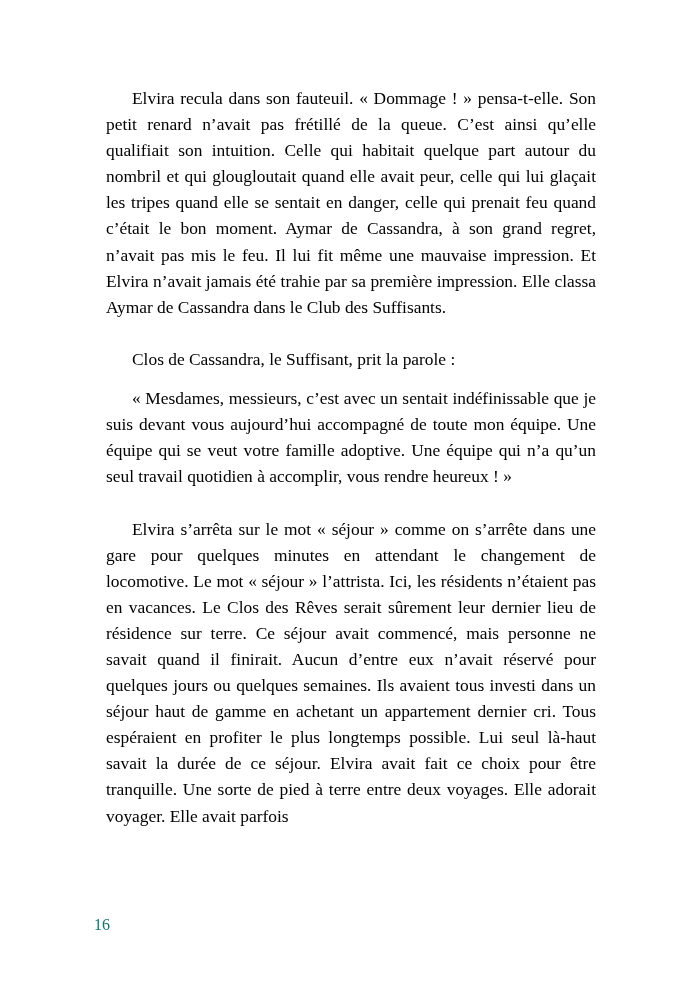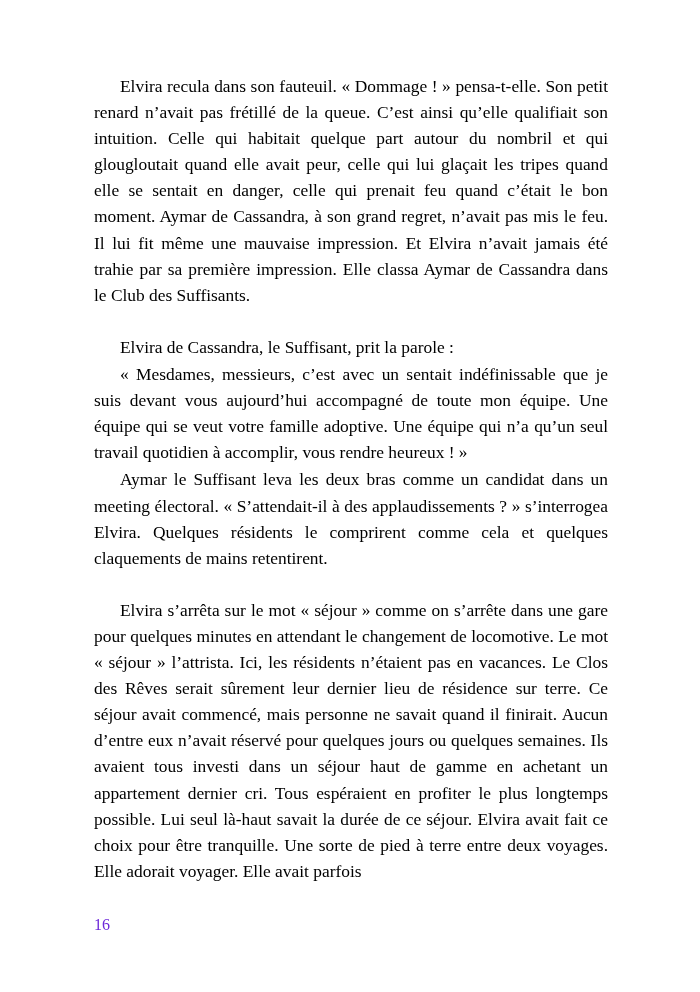--- a/index.html
+++ b/index.html
@@ -26,21 +26,21 @@
   }
 
   .text-block {
     position: absolute;
     left: 93px;
     top: 72px;
     width: 516px;
   }
 
   p.para {
-    margin: 1px;
+    margin: 13px;
     font-size: 17.4px;
     line-height: 26.1px;
     text-align: justify;
     text-justify: inter-word;
     text-indent: 26px;
     hyphens: none;
     -webkit-hyphens: none;
   }
 
   
@@ -54,36 +54,35 @@
   }
 
   .page-number {
     position: absolute;
     left: 94px;
     top: 915px;
     font-size: 16px;
     line-height: 20px;
     text-align: left;
     font-family: "Liberation Serif", "DejaVu Serif", serif;
-    color: #6d28d9;
+    color: #0f766e;
   }
 </style>
 </head>
 <body>
 
 <div class="page">
 
   <div class="text-block">
     <p class="para">Elvira recula dans son fauteuil. « Dommage ! » pensa-t-elle. Son petit renard n’avait pas frétillé de la queue. C’est ainsi qu’elle qualifiait son intuition. Celle qui habitait quelque part autour du nombril et qui glougloutait quand elle avait peur, celle qui lui glaçait les tripes quand elle se sentait en danger, celle qui prenait feu quand c’était le bon moment. Aymar de Cassandra, à son grand regret, n’avait pas mis le feu. Il lui fit même une mauvaise impression. Et Elvira n’avait jamais été trahie par sa première impression. Elle classa Aymar de Cassandra dans le Club des Suffisants.</p>
 
-    <p class="para gap-before">Elvira de Cassandra, le Suffisant, prit la parole :</p>
+    <p class="para gap-before">Clos de Cassandra, le Suffisant, prit la parole :</p>
 
     <p class="para tight">« Mesdames, messieurs, c’est avec un sentait indéfinissable que je suis devant vous aujourd’hui accompagné de toute mon équipe. Une équipe qui se veut votre famille adoptive. Une équipe qui n’a qu’un seul travail quotidien à accomplir, vous rendre heureux ! »</p>
 
-    <p class="para tight">Aymar le Suffisant leva les deux bras comme un candidat dans un meeting électoral. « S’attendait-il à des applaudissements ? » s’interrogea Elvira. Quelques résidents le comprirent comme cela et quelques claquements de mains retentirent.</p>
 
 
     <p class="para gap-before">Elvira s’arrêta sur le mot « séjour » comme on s’arrête dans une gare pour quelques minutes en attendant le changement de locomotive. Le mot « séjour » l’attrista. Ici, les résidents n’étaient pas en vacances. Le Clos des Rêves serait sûrement leur dernier lieu de résidence sur terre. Ce séjour avait commencé, mais personne ne savait quand il finirait. Aucun d’entre eux n’avait réservé pour quelques jours ou quelques semaines. Ils avaient tous investi dans un séjour haut de gamme en achetant un appartement dernier cri. Tous espéraient en profiter le plus longtemps possible. Lui seul là-haut savait la durée de ce séjour. Elvira avait fait ce choix pour être tranquille. Une sorte de pied à terre entre deux voyages. Elle adorait voyager. Elle avait parfois</p>
   </div>
 
   <div class="page-number">16</div>
 
 </div>
 
 </body></html>

